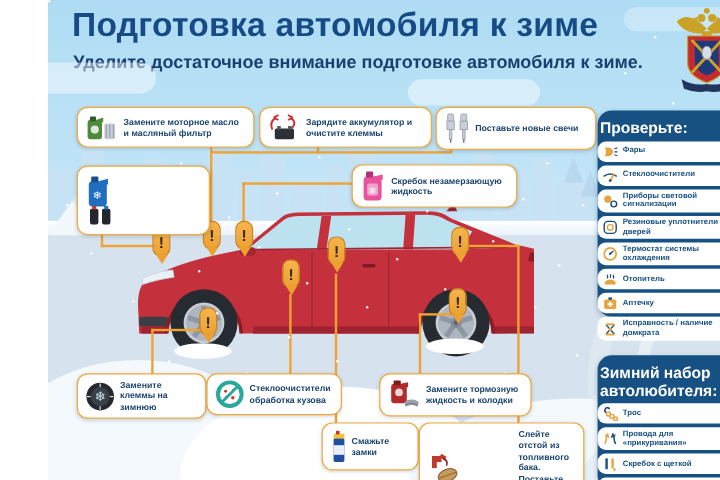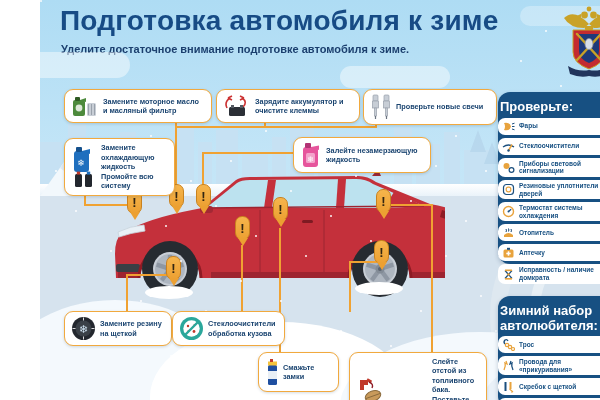--- a/index.html
+++ b/index.html
@@ -2,21 +2,21 @@
 <html><head>
 <meta charset="utf-8">
 <style>
   html,body{margin:0;padding:0;background:#fff;}
   #stage{position:relative;width:600px;height:400px;overflow:hidden;
          font-family:"Liberation Sans",sans-serif;
          background:linear-gradient(180deg,#AEDCF4 0%,#C3E5F7 40%,#CFE9F8 100%);margin-left:40px;}
   .abs{position:absolute;}
   
   #title{left:20px;top:5px;font-size:28px;font-weight:800;color:#174B85;letter-spacing:.2px;}
-  #subtitle{left:21px;top:42px;font-size:11px;font-weight:700;color:#1B3F6E;line-height:1.45;}
+  #subtitle{left:21px;top:42px;font-size:15px;font-weight:700;color:#1B3F6E;line-height:1.45;}
   
   #roadband{left:0;top:184px;width:600px;height:12px;background:linear-gradient(180deg,#FFFFFF,#EAF3FA);z-index:2;}
   #ground{left:0;top:195px;width:600px;height:205px;background:#D6E3EE;z-index:1;}
   .mound{border-radius:50%;z-index:3;}
   .drift{z-index:2;}
   #roadcurve{left:450px;top:190px;width:220px;height:220px;border:16px solid #DEE8F0;border-radius:50%;z-index:3;}
   #roadcurve2{left:490px;top:230px;width:140px;height:140px;border:10px solid #E7EFF5;border-radius:50%;z-index:3;}
   .cloud{background:#fff;opacity:.45;border-radius:20px;z-index:1;}
   
   .ln{position:absolute;background:#F0A232;z-index:30;}
@@ -264,88 +264,100 @@
             <rect x="2.4" y="7" width="6.2" height="7"></rect>
             <rect x="4.4" y="14" width="2.2" height="8"></rect>
             <rect x="14" y="1" width="5" height="6" rx="1"></rect>
             <rect x="13.4" y="7" width="6.2" height="7"></rect>
             <rect x="15.4" y="14" width="2.2" height="8"></rect>
           </g>
           <line x1="5.5" y1="22" x2="5.5" y2="25" stroke="#6B7480" stroke-width="1.2"></line>
           <line x1="16.5" y1="22" x2="16.5" y2="25" stroke="#6B7480" stroke-width="1.2"></line>
         </svg>
     </span>
-    <span class="c-text">Проверьте новые свечи</span>
+    <span class="c-text">Поставьте новые свечи</span>
   </div>
 
   <div class="callout" style="left:24px;top:138px;width:97px;min-height:48px;">
     <span class="c-icon">
       <svg width="26" height="44" viewBox="0 0 26 44">
           <rect x="3" y="6" width="15" height="21" rx="3" fill="#1F6FBE"></rect>
           <rect x="5" y="2" width="6" height="5" rx="1" fill="#15508C"></rect>
           <path d="M11,6 L19,4 L19,9 Z" fill="#1F6FBE"></path>
           <text x="10" y="21" font-family="DejaVu Sans" font-size="9" fill="#fff" text-anchor="middle">❄</text>
           <rect x="4" y="29" width="7" height="13" rx="1.5" fill="#23272E"></rect>
           <rect x="5.8" y="26.6" width="3.4" height="3" fill="#C0392B"></rect>
           <rect x="14" y="29" width="7" height="13" rx="1.5" fill="#23272E"></rect>
           <rect x="15.8" y="26.6" width="3.4" height="3" fill="#1F6FBE"></rect>
         </svg>
     </span>
-    <span class="c-text">Замените охлаждающую жидкость Промойте всю систему</span>
   </div>
 
   <div class="callout" style="left:253px;top:137px;width:124px;">
     <span class="c-icon">
       <svg width="22" height="26" viewBox="0 0 22 26">
           <rect x="3" y="5" width="15" height="20" rx="3" fill="#E6559C"></rect>
           <rect x="5" y="1" width="6" height="5" rx="1" fill="#B23374"></rect>
           <path d="M11,5 L19,3.5 L19,8 Z" fill="#E6559C"></path>
           <rect x="6" y="11" width="9" height="10" rx="1.5" fill="#F3A4CB"></rect>
           <text x="10.5" y="19.5" font-family="DejaVu Sans" font-size="8" fill="#fff" text-anchor="middle">❄</text>
         </svg>
     </span>
-    <span class="c-text">Залейте незамерзающую жидкость</span>
+    <span class="c-text">Скребок незамерзающую жидкость</span>
   </div>
 
   <div class="callout" style="left:24px;top:311px;width:94px;">
     <span class="c-icon">
       <svg width="25" height="25" viewBox="0 0 25 25">
           <circle cx="12.5" cy="12.5" r="11.5" fill="#23272E"></circle>
           <circle cx="12.5" cy="12.5" r="8" fill="#3A4047"></circle>
           <g stroke="#fff" stroke-width="1" opacity=".85">
             <line x1="12.5" y1="1.5" x2="12.5" y2="4.5"></line>
             <line x1="12.5" y1="20.5" x2="12.5" y2="23.5"></line>
             <line x1="1.5" y1="12.5" x2="4.5" y2="12.5"></line>
             <line x1="20.5" y1="12.5" x2="23.5" y2="12.5"></line>
           </g>
           <text x="12.5" y="16.5" font-family="DejaVu Sans" font-size="11" fill="#CFE3F2" text-anchor="middle">❄</text>
         </svg>
     </span>
-    <span class="c-text">Замените резину на щеткой</span>
+    <span class="c-text">Замените клеммы на зимнюю</span>
   </div>
 
   <div class="callout" style="left:132px;top:311px;width:99px;">
     <span class="c-icon">
       <svg width="25" height="25" viewBox="0 0 25 25">
           <circle cx="12.5" cy="12.5" r="11.5" fill="#2AA79B"></circle>
           <circle cx="12.5" cy="12.5" r="8.2" fill="#fff"></circle>
           <g fill="#C0392B">
             <circle cx="9" cy="10" r="1.2"></circle>
             <circle cx="15" cy="15.5" r="1.4"></circle>
             <circle cx="15.5" cy="9" r="1"></circle>
             <circle cx="9.5" cy="15" r="1"></circle>
           </g>
           <line x1="5" y1="20" x2="20" y2="5" stroke="#2AA79B" stroke-width="2.4"></line>
         </svg>
     </span>
     <span class="c-text">Стеклоочистители обработка кузова</span>
   </div>
 
-
-  <div class="callout" style="left:218px;top:352px;width:67px;min-height:30px;">
+  <div class="callout" style="left:276px;top:311px;width:113px;">
+    <span class="c-icon">
+      <svg width="28" height="26" viewBox="0 0 28 26">
+          <rect x="3" y="4" width="13" height="16" rx="2" fill="#B22B2B"></rect>
+          <rect x="5" y="1" width="6" height="4" rx="1" fill="#7E1A1A"></rect>
+          <path d="M10,4 L17,2.5 L17,7 Z" fill="#B22B2B"></path>
+          <circle cx="9.5" cy="11" r="3.2" fill="#E8D9D9"></circle>
+          <path d="M14,19 Q20,15 26,19 L25,23 Q20,20 15,23 Z" fill="#9AA2AC"></path>
+          <path d="M15,21.5 Q20,19 25,21.5" stroke="#6B7480" stroke-width="1" fill="none"></path>
+        </svg>
+    </span>
+    <span class="c-text">Замените тормозную жидкость и колодки</span>
+  </div>
+
+  <div class="callout" style="left:228px;top:352px;width:67px;min-height:30px;">
     <span class="c-icon">
       <svg width="14" height="28" viewBox="0 0 14 28">
           <rect x="3" y="7" width="9" height="20" rx="1.5" fill="#1F4FA0"></rect>
           <rect x="3" y="3.5" width="9" height="4" fill="#F4C23C"></rect>
           <rect x="5" y="1" width="3" height="3" fill="#C0392B"></rect>
           <rect x="3" y="13" width="9" height="8" fill="#E9EFF5"></rect>
         </svg>
     </span>
     <span class="c-text">Смажьте замки</span>
   </div>

